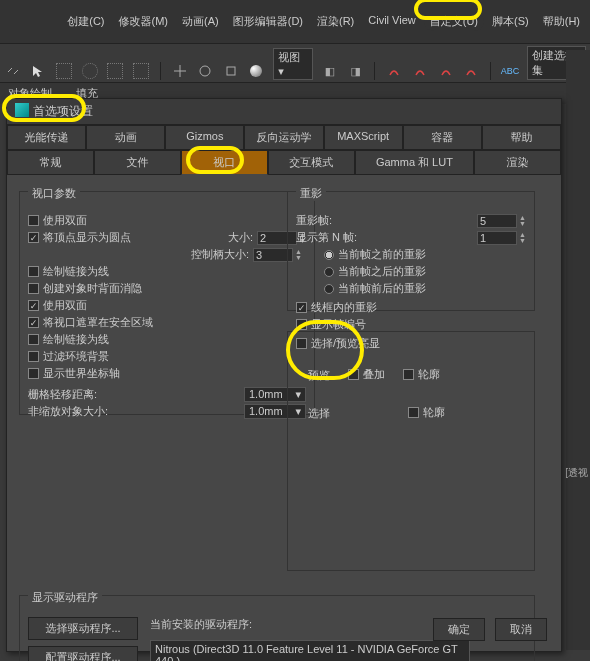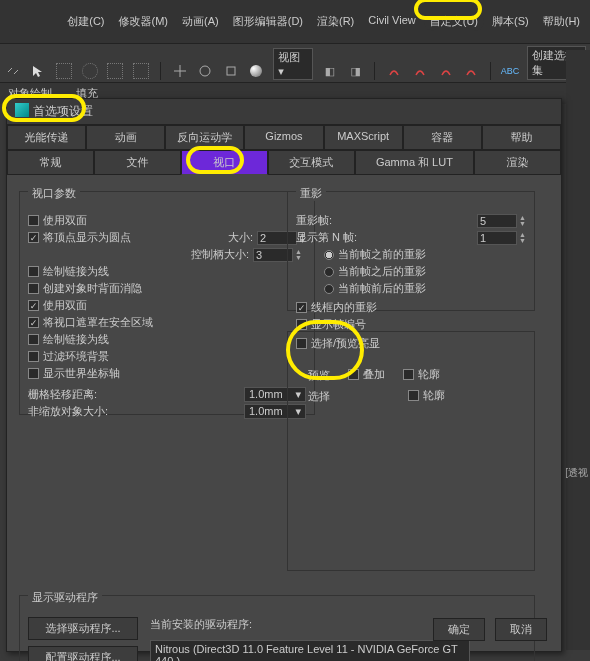--- a/index.html
+++ b/index.html
@@ -17,21 +17,21 @@
 .tb-input { background: #2a2a2a; border: 1px solid #555; padding: 1px 4px; font-size: 11px; color: #ccc; width: 60px; }
 
 .subbar { display: flex; background: #353535; padding: 3px 8px; gap: 24px; font-size: 11px; }
 
 .dialog { position: absolute; left: 6px; top: 98px; width: 556px; height: 554px; background: #474747; border: 1px solid #222; box-shadow: 2px 2px 6px rgba(0,0,0,0.5); }
 .dialog-title { background: #3a3a3a; padding: 4px 8px; font-size: 12px; border-bottom: 1px solid #222; display: flex; align-items: flex-start; gap: 4px; }
 .dialog-title .icon3d { width: 14px; height: 14px; background: linear-gradient(135deg,#3cc,#088); }
 
 .tabs-row { display: flex; background: #474747; }
 .tab { flex: 1; text-align: center; padding: 4px 2px; background: #3d3d3d; border: 1px solid #222; font-size: 11px; }
-.tab.active { background: #6d28d9; border-bottom: 1px solid #474747; }
+.tab.active { background: #a16207; border-bottom: 1px solid #474747; }
 
 .dialog-body { padding: 10px 12px; position: relative; height: calc(100% - 95px); }
 
 .group { border: 1px solid #333; padding: 6px 8px 10px 8px; position: absolute; }
 .group-title { position: relative; top: -12px; background: #474747; padding: 0 4px; display: inline-block; font-size: 11px; }
 
 .g-viewport { left: 12px; top: 16px; width: 296px; height: 224px; }
 .g-ghost { left: 280px; top: 16px; width: 248px; height: 120px; }
 .g-select { left: 280px; top: 156px; width: 248px; height: 240px; }
 .g-driver { left: 12px; top: 420px; width: 516px; height: 78px; }
@@ -164,22 +164,22 @@
 <div class="right-label">[透视</div>
 
 <div class="dialog">
   <div class="dialog-title">
     <span class="icon3d"></span>
     <span>首选项设置</span>
   </div>
   <div class="tabs-row">
     <div class="tab">光能传递</div>
     <div class="tab">动画</div>
+    <div class="tab">Gizmos</div>
     <div class="tab">反向运动学</div>
-    <div class="tab">Gizmos</div>
     <div class="tab">MAXScript</div>
     <div class="tab">容器</div>
     <div class="tab">帮助</div>
   </div>
   <div class="tabs-row">
     <div class="tab">常规</div>
     <div class="tab">文件</div>
     <div class="tab active">视口</div>
     <div class="tab">交互模式</div>
     <div class="tab" style="flex:1.4">Gamma 和 LUT</div>
@@ -302,21 +302,21 @@
         <span>预览</span>
         <span class="check-row">
             <span class="chk"></span>
             <span>叠加</span>
           </span>
         <span class="check-row">
             <span class="chk"></span>
             <span>轮廓</span>
           </span>
       </div>
-      <div style="display:flex;gap:18px;align-items:center;margin-left:12px;margin-top:4px">
+      <div style="display:flex;gap:18px;align-items:center;margin-left:12px;margin-top:21px">
         <span style="min-width:24px">选择</span>
         <span style="width:40px"></span>
         <span class="check-row">
             <span class="chk"></span>
             <span>轮廓</span>
           </span>
       </div>
     </div>
 
     <div class="group g-driver">

